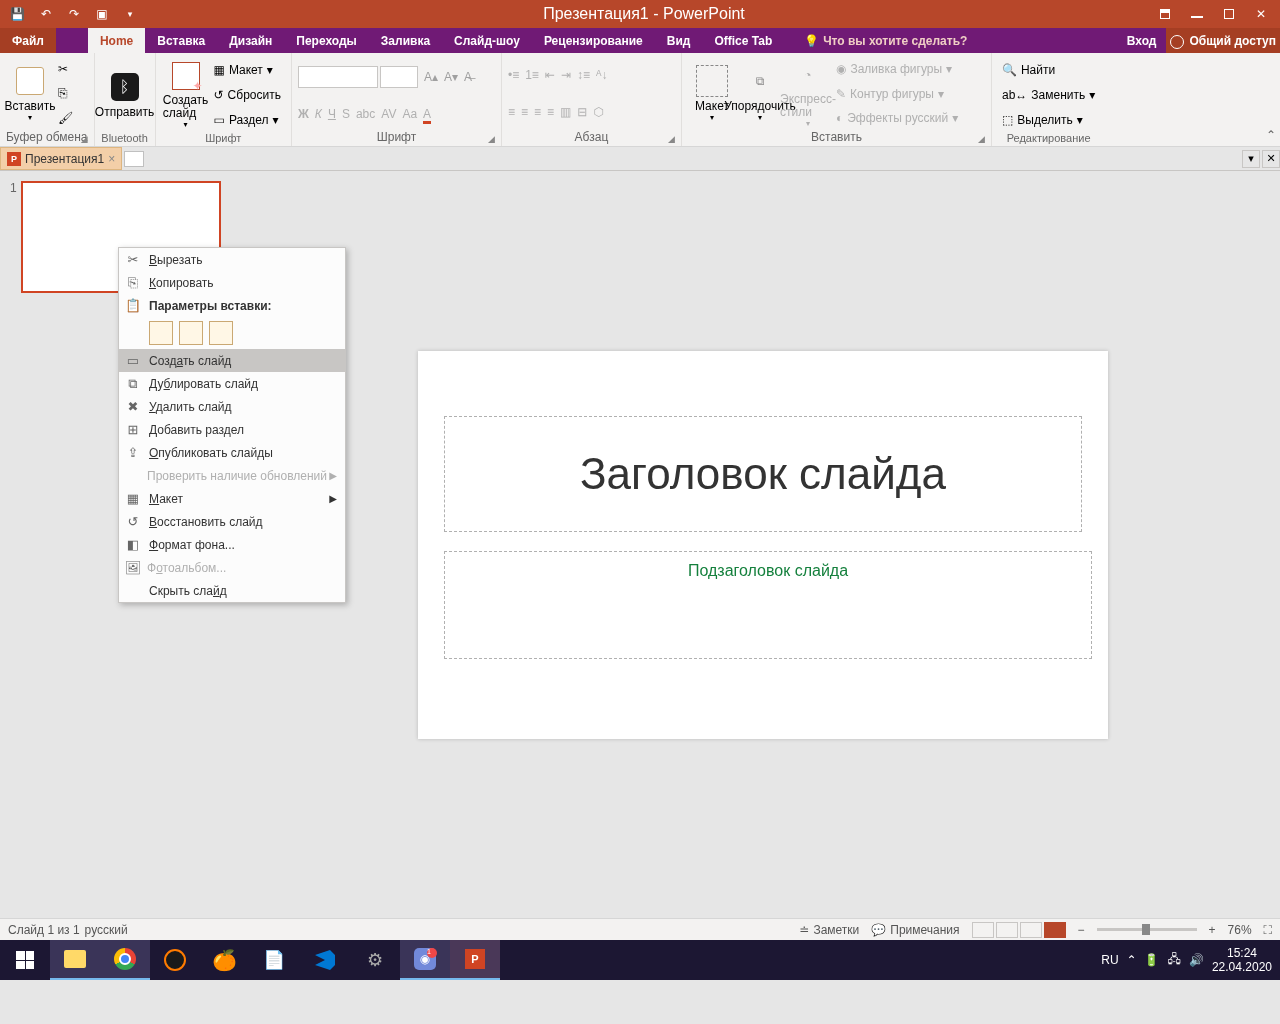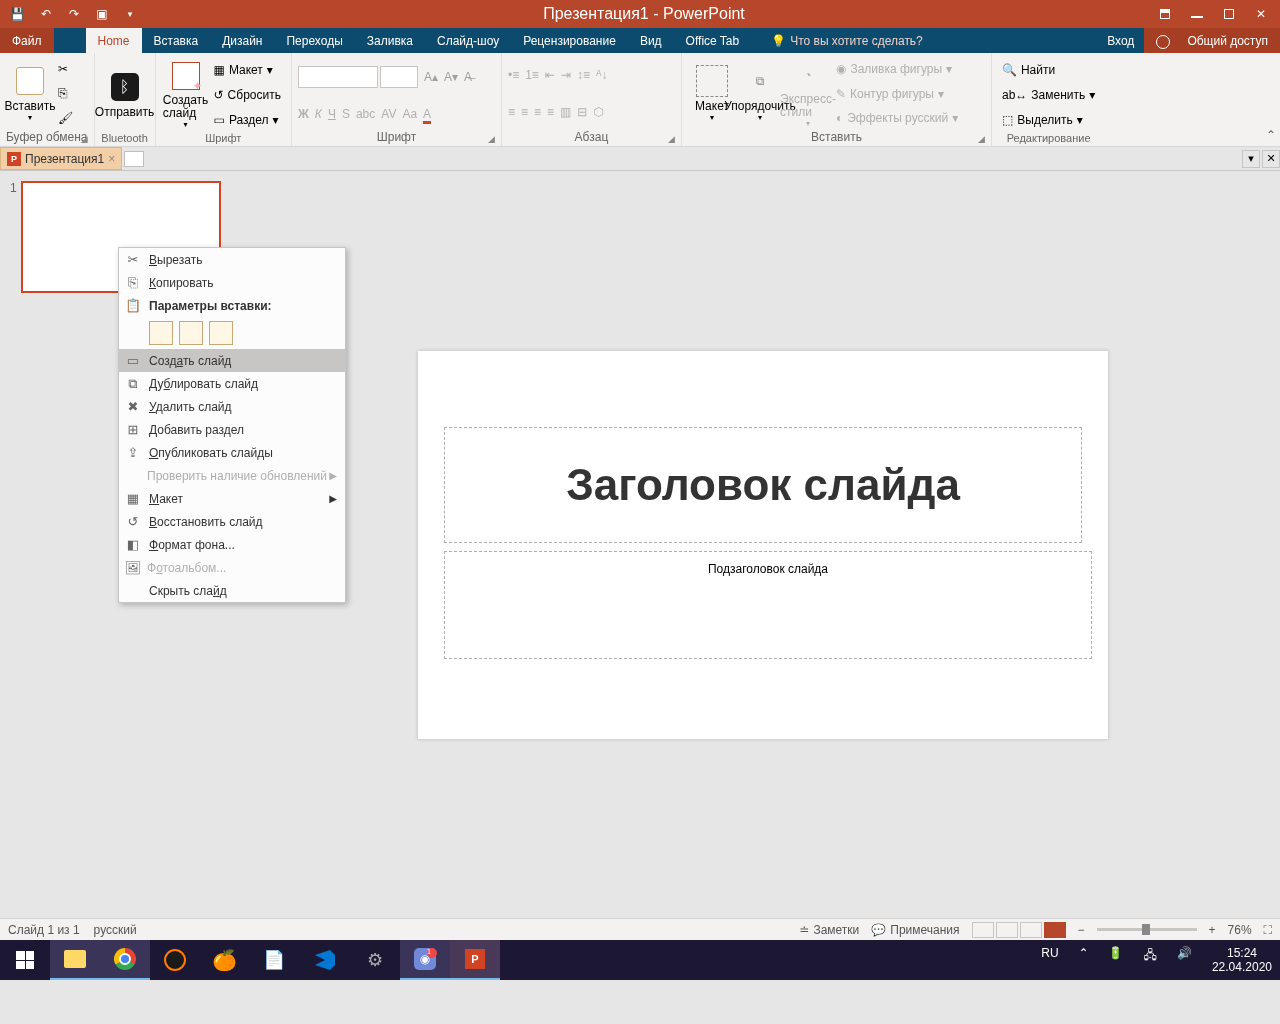--- a/index.html
+++ b/index.html
@@ -6,27 +6,27 @@
 body{width:1280px;height:1024px;background:#e6e6e6;overflow:hidden;position:relative;}
 .titlebar{height:28px;background:#b7472a;display:flex;align-items:center;color:#fff;}
 .qat{display:flex;gap:12px;padding-left:10px;align-items:center;}
 .icon{display:inline-flex;align-items:center;justify-content:center;width:16px;height:16px;}
 .doc-title{flex:1;text-align:center;font-size:16px;}
 .win-btns{display:flex;gap:2px;padding-right:4px;}
 .win-btn{width:30px;height:22px;display:flex;align-items:center;justify-content:center;color:#fff;}
 .dash{display:inline-block;width:12px;height:2px;background:#fff;margin-top:6px;}
 .box{display:inline-block;width:10px;height:10px;border:1px solid #fff;}
 .cross::before{content:"✕";font-size:12px;}
-.tabs-row{height:25px;background:#0c4a6e;display:flex;align-items:stretch;color:#fff;}
+.tabs-row{height:25px;background:#701a75;display:flex;align-items:stretch;color:#fff;font-weight:bold;}
 .tab{padding:0 12px;display:flex;align-items:center;font-size:12px;}
 .tab.active{background:#f3f2f1;color:#b7472a;margin-left:32px;}
 .tab.file{background:#a53e23;}
 .tell-me{flex:1;display:flex;align-items:center;padding-left:20px;color:#f0cfc5;font-size:12px;}
 .login{padding:0 10px;display:flex;align-items:center;}
-.share{background:#a53e23;padding:0 12px;display:flex;align-items:center;gap:17px;}
+.share{background:#a53e23;padding:0 4px;display:flex;align-items:center;gap:5px;}
 .ribbon{height:94px;background:#f3f2f1;border-bottom:1px solid #d6d6d6;display:flex;}
 .group{border-right:1px solid #e1dfdd;padding:4px 6px 0 6px;display:flex;flex-direction:column;}
 .group-content{flex:1;display:flex;}
 .group-label{font-size:11px;color:#666;text-align:center;padding-bottom:2px;position:relative;}
 .g-launcher{position:absolute;right:0;bottom:2px;font-size:9px;color:#888;}
 .big-btn{display:flex;flex-direction:column;align-items:center;justify-content:center;width:48px;font-size:11px;padding:2px;}
 .big-icon{width:32px;height:32px;margin-bottom:2px;display:flex;align-items:center;justify-content:center;}
 .sm-btn{display:flex;align-items:center;gap:4px;padding:2px 4px;font-size:12px;white-space:nowrap;}
 .sm-col{display:flex;flex-direction:column;justify-content:space-around;}
 .paste-icon{width:28px;height:28px;border:1px solid #caa873;background:#fff;border-radius:3px;}
@@ -46,46 +46,46 @@
 .doc-mini{width:20px;height:16px;background:#fff;border:1px solid #c0c0c0;margin-left:2px;align-self:center;}
 .tab-end{margin-left:auto;display:flex;align-items:center;gap:2px;}
 .tab-end-btn{width:18px;height:18px;border:1px solid #c8c6c4;display:flex;align-items:center;justify-content:center;font-size:11px;}
 .workspace{display:flex;height:747px;background:#e6e6e6;}
 .thumb-panel{width:246px;background:#e6e6e6;padding:10px 10px 0 10px;}
 .thumb-wrap{display:flex;gap:4px;}
 .thumb-num{font-size:12px;color:#666;}
 .thumb{width:200px;height:112px;background:#fff;border:2px solid #d04423;}
 .slide-area{flex:1;display:flex;align-items:center;justify-content:center;}
 .slide-canvas{width:690px;height:388px;background:#fff;box-shadow:0 0 4px rgba(0,0,0,0.2);position:relative;}
-.title-ph{position:absolute;left:26px;right:26px;top:76px;height:116px;border:1px dashed #b0b0b0;display:flex;align-items:center;justify-content:center;font-size:44px;color:#333;font-weight:700;}
-.sub-ph{position:absolute;left:26px;right:16px;top:200px;height:108px;border:1px dashed #b0b0b0;display:flex;align-items:flex-start;justify-content:center;padding-top:10px;font-size:12px;color:#000000;}
+.title-ph{position:absolute;left:26px;right:26px;top:65px;height:116px;border:1px dashed #b0b0b0;display:flex;align-items:center;justify-content:center;font-size:44px;color:#333;font-weight:400;}
+.sub-ph{position:absolute;left:26px;right:16px;top:200px;height:108px;border:1px dashed #b0b0b0;display:flex;align-items:flex-start;justify-content:center;padding-top:10px;font-size:16px;color:#15803d;}
 .context-menu{position:absolute;left:118px;top:247px;width:228px;background:#fcfcfc;border:1px solid #c8c6c4;box-shadow:2px 2px 6px rgba(0,0,0,0.25);z-index:100;}
 .cm-item{display:flex;align-items:center;height:23px;padding-left:30px;position:relative;font-size:12px;color:#333;}
 .cm-item .cm-icon{position:absolute;left:6px;width:16px;height:16px;display:flex;align-items:center;justify-content:center;color:#666;font-size:13px;}
 .cm-item.highlighted{background:#c8c6c4;}
 .cm-item.disabled{color:#b0b0b0;padding-left:28px;}
 .cm-item .arrow{margin-left:auto;margin-right:8px;font-size:10px;}
 .cm-item u{text-decoration:underline;}
 .cm-header{font-weight:normal;}
 .paste-opts{display:flex;gap:6px;padding:4px 0 4px 30px;}
 .paste-opt{width:24px;height:24px;border:1px solid #caa873;background:#fff7e6;}
 .statusbar{height:22px;background:#f3f2f1;border-top:1px solid #d6d6d6;display:flex;align-items:center;font-size:11px;color:#555;padding:0 8px;}
-.sb-left{display:flex;gap:14px;}
+.sb-left{display:flex;gap:5px;}
 .sb-right{margin-left:auto;display:flex;align-items:center;gap:12px;}
 .sb-btn{display:flex;align-items:center;gap:4px;}
 .view-btns{display:flex;gap:2px;}
 .view-btn{width:22px;height:16px;border:1px solid #c8c6c4;}
 .zoom-slider{width:100px;height:3px;background:#c8c6c4;position:relative;}
 .zoom-handle{position:absolute;left:45px;top:-4px;width:8px;height:11px;background:#888;}
 .taskbar{height:40px;background:#1c1733;display:flex;align-items:center;}
 .tb-btn{width:50px;height:40px;display:flex;align-items:center;justify-content:center;color:#fff;}
 .tb-btn.active{background:#3a3458;border-bottom:2px solid #76b9ed;}
 .tb-btn.pp{background:#4a3858;border-bottom:2px solid #76b9ed;}
 .tb-sep{flex:1;}
-.tray{display:flex;align-items:flex-start;gap:20px;color:#fff;font-size:10px;padding-right:8px;}
+.tray{display:flex;align-items:center;gap:8px;color:#fff;font-size:10px;padding-right:8px;}
 .clock{text-align:center;line-height:1.2;}
 .win-logo{display:grid;grid-template-columns:1fr 1fr;gap:1px;width:18px;height:18px;}
 .win-logo>div{background:#fff;}
 .chrome{width:22px;height:22px;border-radius:50%;background:conic-gradient(#ea4335 0 120deg,#34a853 120deg 240deg,#fbbc05 240deg 360deg);position:relative;}
 .chrome::after{content:"";position:absolute;inset:5px;border-radius:50%;background:#4285f4;border:2px solid #fff;}
 .folder{width:22px;height:18px;background:#ffd968;border-radius:2px;}
 .pp-icon{width:20px;height:20px;background:#d04423;color:#fff;font-weight:bold;font-size:11px;display:flex;align-items:center;justify-content:center;}
 .blue-icon{width:20px;height:20px;background:#0078d4;}
 .gear{color:#aaa;font-size:18px;}
 .discord{width:22px;height:22px;background:#7289da;border-radius:5px;display:flex;align-items:center;justify-content:center;color:#fff;}

